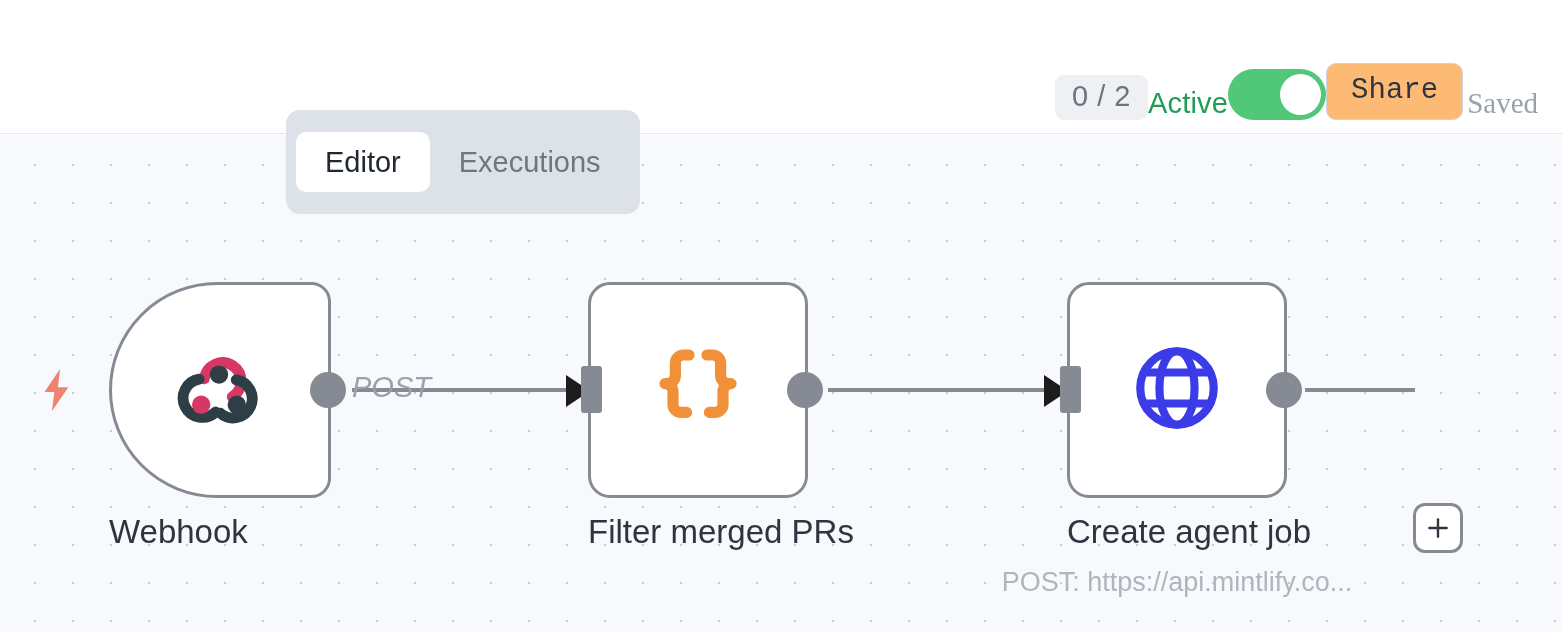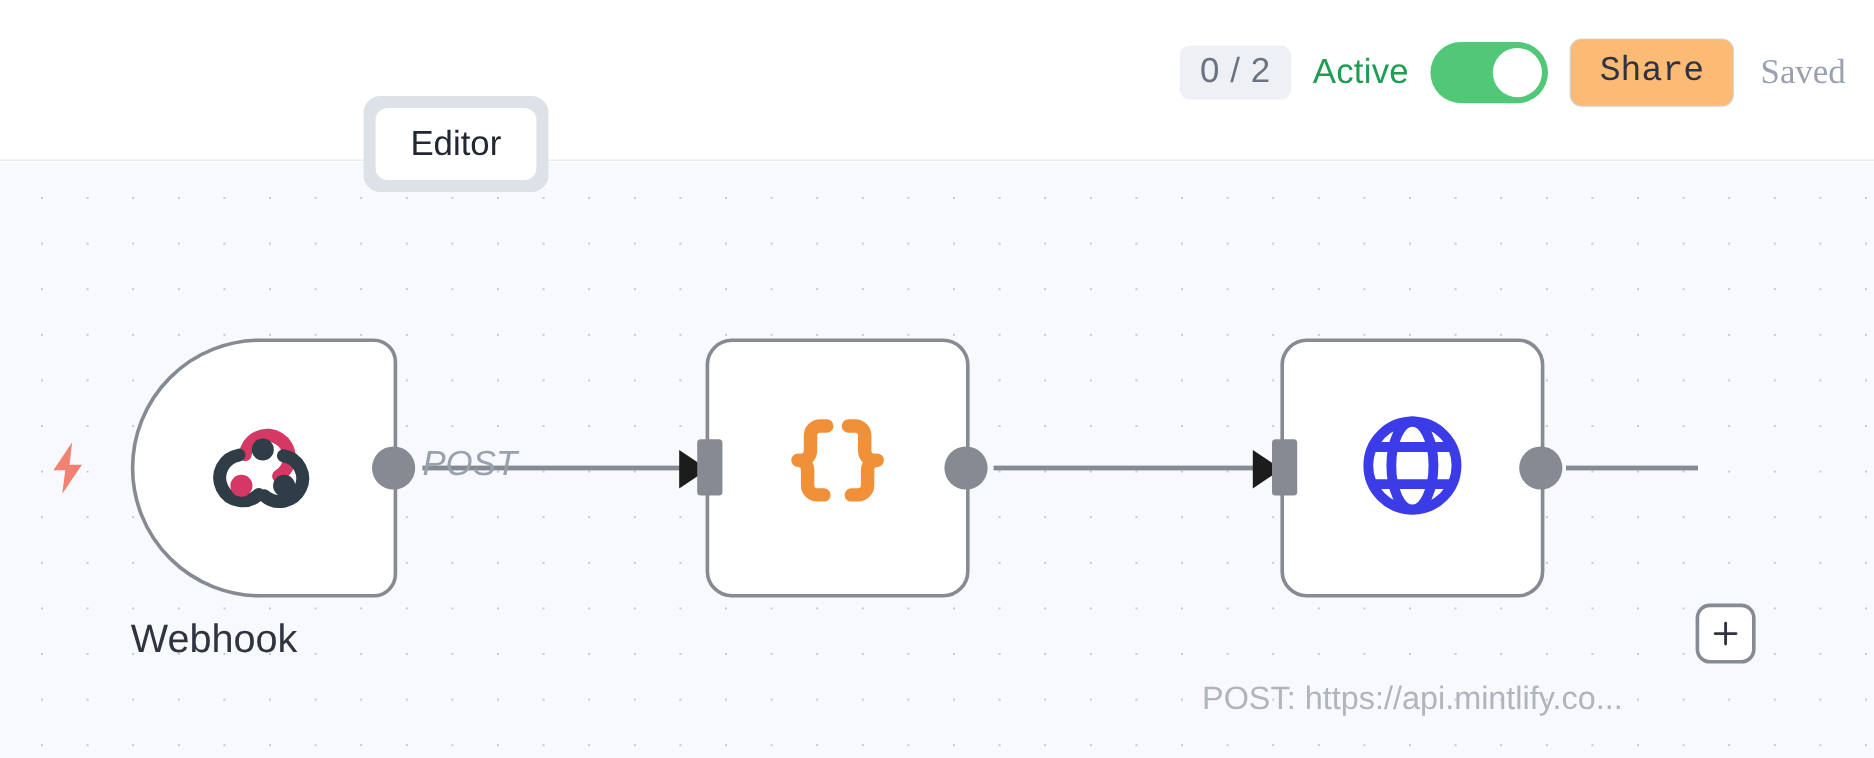--- a/index.html
+++ b/index.html
@@ -25,22 +25,21 @@
     background: #ffffff;
     border-bottom: 1px solid #e4e7ec;
     box-sizing: border-box;
   }
   .header-right {
     position: absolute;
     right: 24px;
     top: 0;
     height: 120px;
     display: flex;
-    align-items: center;
-    gap: 18px;
+    align-items: flex-end;
   }
   .count-badge {
     background: #eef0f4;
     color: #6b7280;
     font-size: 29px;
     border-radius: 9px;
     padding: 7px 17px 9px 17px;
     line-height: 1;
     letter-spacing: 0.5px;
   }
@@ -80,30 +79,29 @@
     color: #9aa1ae;
     font-size: 29px;
     margin-left: 4px;
     font-family: Liberation Serif, serif;
   }
 
   
   .tabbar {
     position: absolute;
     left: 286px;
-    top: 80px;
-    height: 80px;
+    top: 110px;
+    height: 104px;
     background: #dde1e8;
     border-radius: 14px;
     display: flex;
     align-items: center;
     padding: 0 10px;
     gap: 0px;
     z-index: 5;
-    margin-left: 17px;
   }
   .tab {
     font-size: 29px;
     color: #6f7680;
     padding: 0 29px;
     height: 60px;
     display: flex;
     align-items: center;
     border-radius: 10px;
     cursor: pointer;
@@ -256,20 +254,21 @@
       </div>
 
       <button class="share-btn">Share</button>
 
       <div class="saved-label">Saved</div>
     </div>
   </div>
 
   <div class="tabbar">
     <div class="tab active">Editor</div>
+    <div class="tab">Executions</div>
   </div>
 
   <div class="canvas">
 
     <div class="bolt">
       <svg width="40" height="46" viewBox="0 0 24 28" aria-hidden="true">
         <path d="M14.5 1 L5 15.2 H11 L9.5 27 L19.5 12.4 H13.2 Z" fill="#ef8271"></path>
       </svg>
     </div>
 
@@ -301,38 +300,40 @@
             <path d="M21.5 9.5h-2.8a4 4 0 0 0-4 4v6.3a4 4 0 0 1-4 4h-1.2
                      a4 4 0 0 1 4 4v6.4a4 4 0 0 0 4 4h2.8"></path>
             <path d="M30.5 9.5h2.8a4 4 0 0 1 4 4v6.3a4 4 0 0 0 4 4h1.2
                      a4 4 0 0 0-4 4v6.4a4 4 0 0 1-4 4h-2.8"></path>
           </g>
         </svg>
       </span>
       <div class="handle-in"></div>
       <div class="handle-out"></div>
     </div>
+    <div class="node-label" style="left:588px;width:220px;">Filter merged PRs</div>
 
     <div class="edge" style="left:828px;width:218px;"></div>
     <div class="edge-arrow" style="left:1044px;"></div>
 
     <div class="node square http">
       <span>
         <svg width="98" height="98" viewBox="0 0 48 48" aria-hidden="true">
           <g fill="none" stroke="#3b3be8" stroke-width="4">
             <circle cx="24" cy="24" r="18"></circle>
             <ellipse cx="24" cy="24" rx="8.6" ry="18"></ellipse>
             <line x1="6.6" y1="16.4" x2="41.4" y2="16.4"></line>
             <line x1="6.6" y1="31.6" x2="41.4" y2="31.6"></line>
           </g>
         </svg>
       </span>
       <div class="handle-in"></div>
       <div class="handle-out"></div>
     </div>
+    <div class="node-label" style="left:1067px;width:220px;">Create agent job</div>
     <div class="node-sub" style="left:947px;width:460px;">POST: https://api.mintlify.co...</div>
 
     <div class="edge" style="left:1305px;width:110px;"></div>
 
     <div class="add-btn">
       <svg width="26" height="26" viewBox="0 0 24 24" aria-hidden="true">
         <g stroke="#2f3440" stroke-width="2.2" stroke-linecap="round">
           <line x1="12" y1="4" x2="12" y2="20"></line>
           <line x1="4" y1="12" x2="20" y2="12"></line>
         </g>

